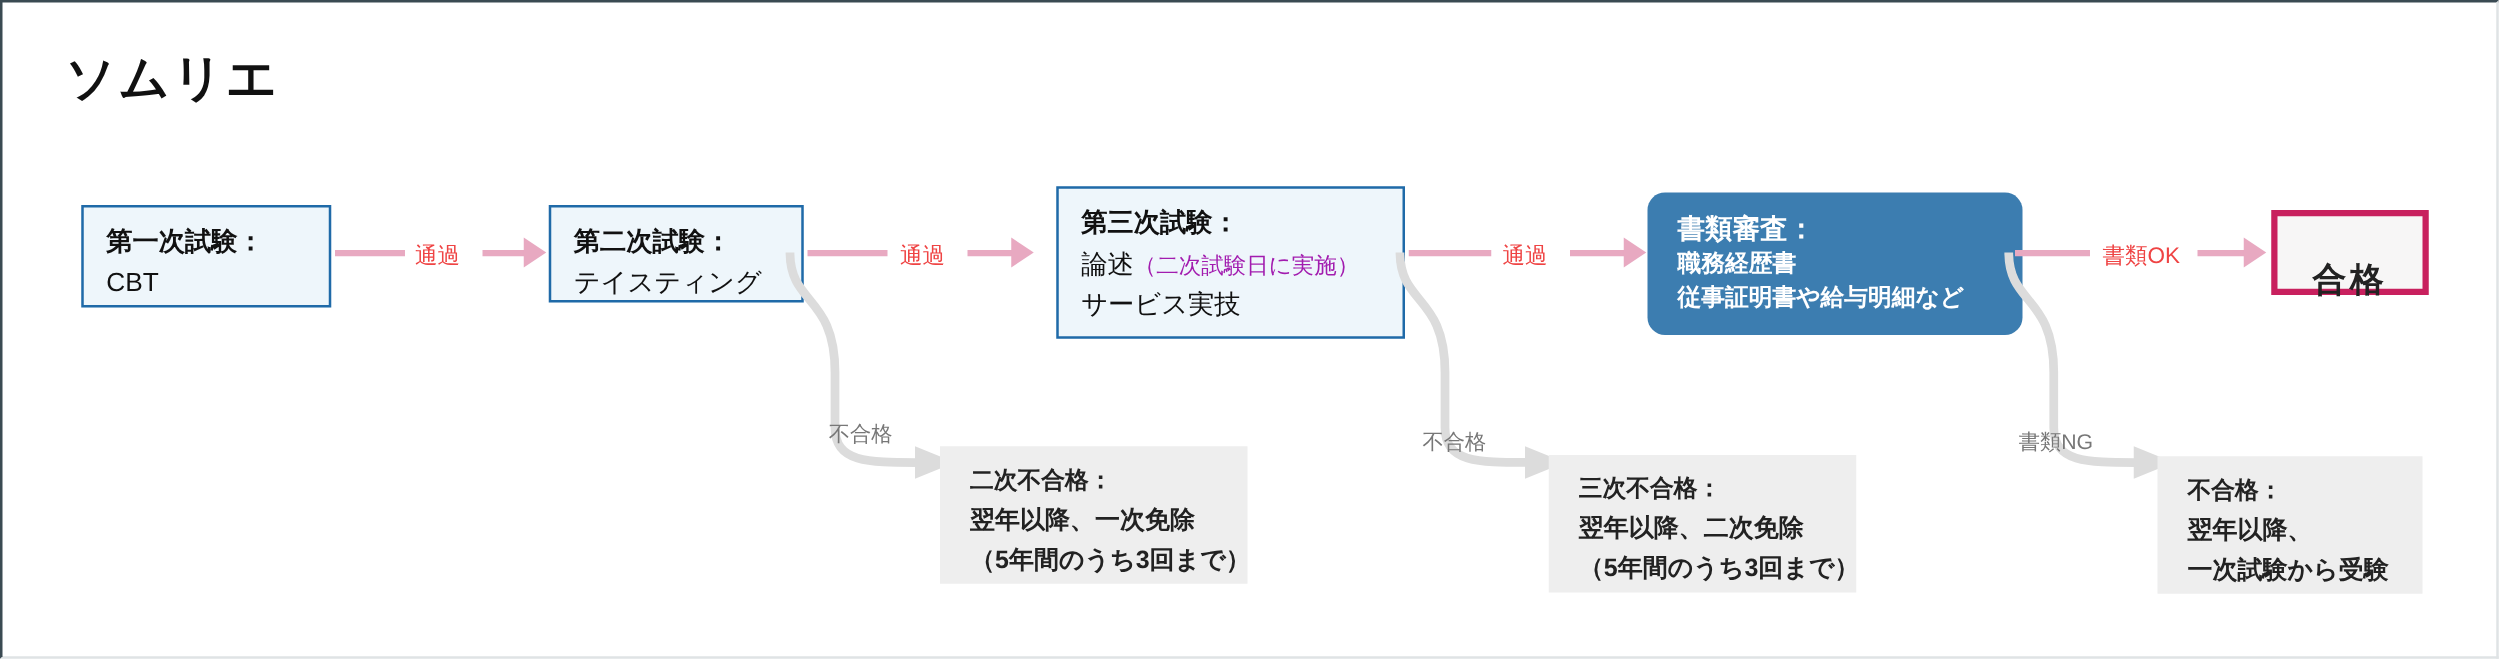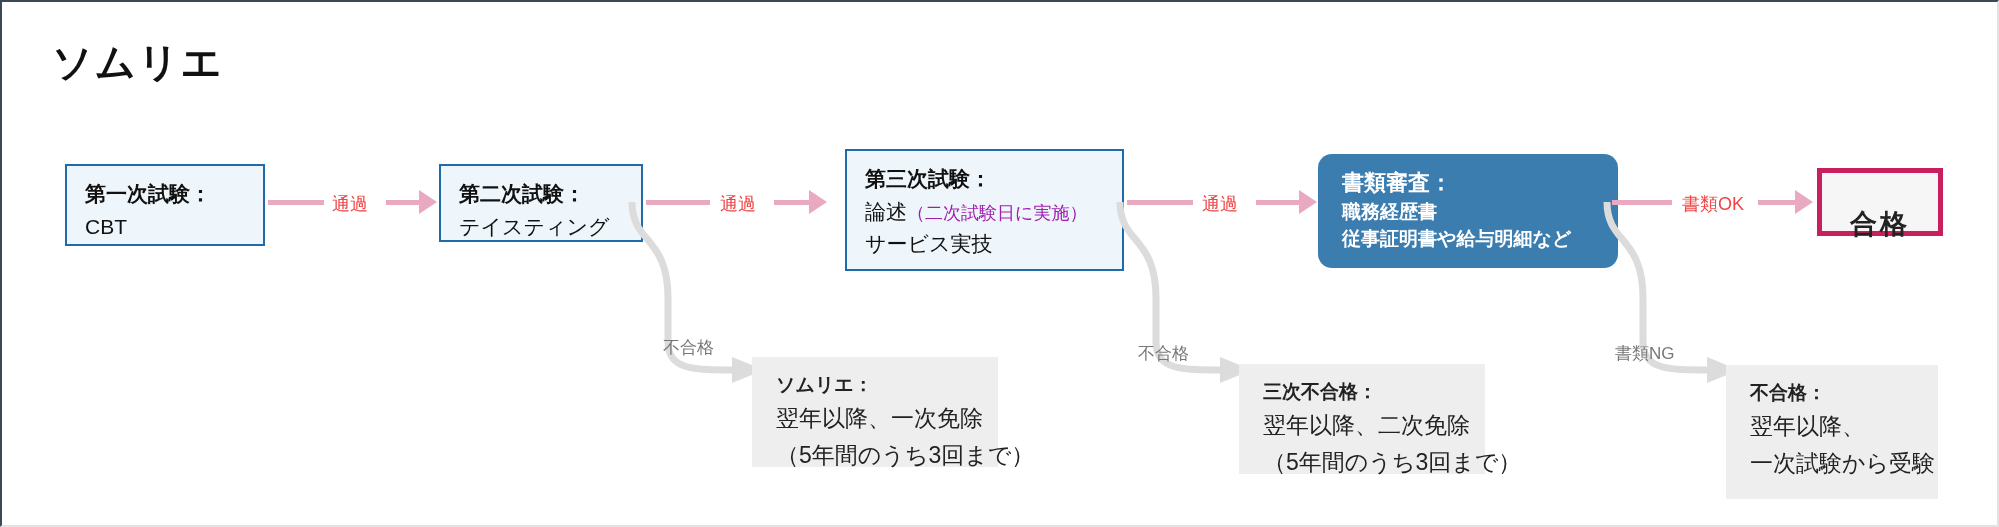--- a/index.html
+++ b/index.html
@@ -81,21 +81,21 @@
 
   
   .failbox{
     position:absolute;
     background:#eeeeee;
     box-sizing:border-box;
     padding:13px 20px 12px 24px;
     color:#222222;
   }
   .failbox .hd{ font-size:19px;font-weight:700;line-height:1.6;white-space:nowrap;}
-  .failbox .bd{ font-size:23px;font-weight:400;line-height:1.6;white-space:nowrap;}
+  .failbox .bd{ font-size:20px;font-weight:700;line-height:1.6;white-space:nowrap;}
 
   
   .pinkline{
     position:absolute;
     height:5px;
     background:#e8a9c1;
   }
   .pinkarrow{
     position:absolute;
     height:5px;
@@ -152,21 +152,21 @@
   <div class="pinklabel" style="left:718px; top:190px;">通過</div>
   <div class="pinkarrow" style="left:772px; top:198px; width:36px;"></div>
 
   <svg class="curve" style="left:622px; top:200px; width:160px; height:190px;" viewBox="0 0 160 190">
     <path d="M8,0 C8,42 44,34 44,96 L44,140 C44,168 70,168 110,168" fill="none" stroke="#dcdcdc" stroke-width="7" stroke-linecap="round"></path>
     <polygon points="108,155 140,168 108,181" fill="#dcdcdc"></polygon>
   </svg>
   <div class="graylabel" style="left:661px; top:334px;">不合格</div>
 
   <div class="failbox" style="left:750px; top:355px; width:246px; height:110px;">
-    <div class="hd">ソムリエ：</div>
+    <div class="hd">二次不合格：</div>
     <div class="bd">翌年以降、一次免除</div>
     <div class="bd">（5年間のうち3回まで）</div>
   </div>
 
   <div class="stage" style="left:843px; top:147px; width:279px; height:122px;">
     <div class="hd">第三次試験：</div>
     <div class="bd">
       <span>論述</span><span class="redpar">（二次試験日に実施）</span>
     </div>
     <div class="bd">サービス実技</div>
@@ -197,21 +197,21 @@
   <div class="pinkline" style="left:1610px; top:198px; width:60px;"></div>
   <div class="pinklabel" style="left:1680px; top:190px;">書類OK</div>
   <div class="pinkarrow" style="left:1756px; top:198px; width:38px;"></div>
 
   <svg class="curve" style="left:1597px; top:200px; width:160px; height:190px;" viewBox="0 0 160 190">
     <path d="M8,0 C8,42 44,34 44,96 L44,140 C44,168 70,168 110,168" fill="none" stroke="#dcdcdc" stroke-width="7" stroke-linecap="round"></path>
     <polygon points="108,155 140,168 108,181" fill="#dcdcdc"></polygon>
   </svg>
   <div class="graylabel" style="left:1613px; top:340px;">書類NG</div>
 
-  <div class="failbox" style="left:1724px; top:363px; width:212px; height:134px;">
+  <div class="failbox" style="left:1724px; top:363px; width:212px; height:110px;">
     <div class="hd">不合格：</div>
     <div class="bd">翌年以降、</div>
     <div class="bd">一次試験から受験</div>
   </div>
 
   <div class="passbox" style="left:1815px; top:166px; width:126px; height:68px;">
     <span>合格</span>
   </div>
 
 </div>

